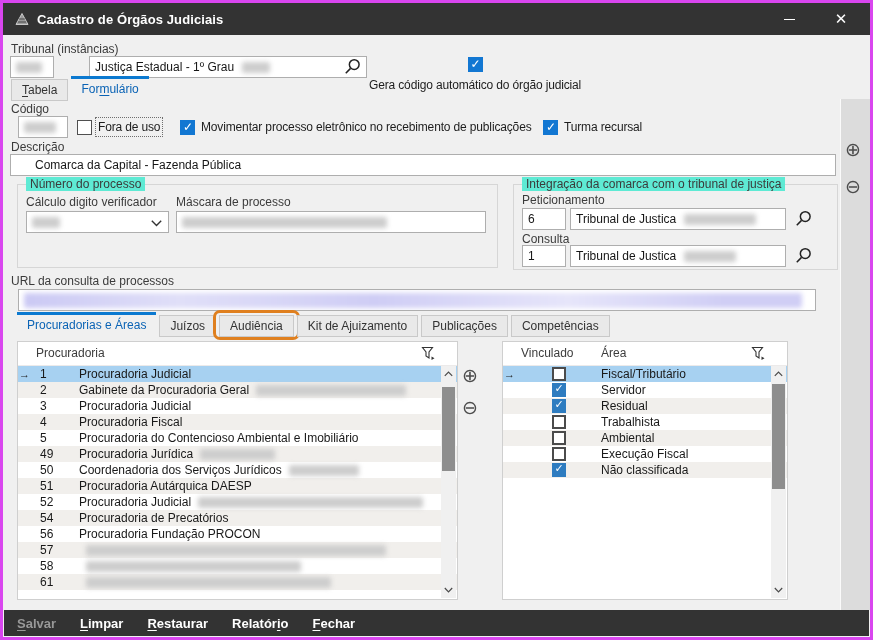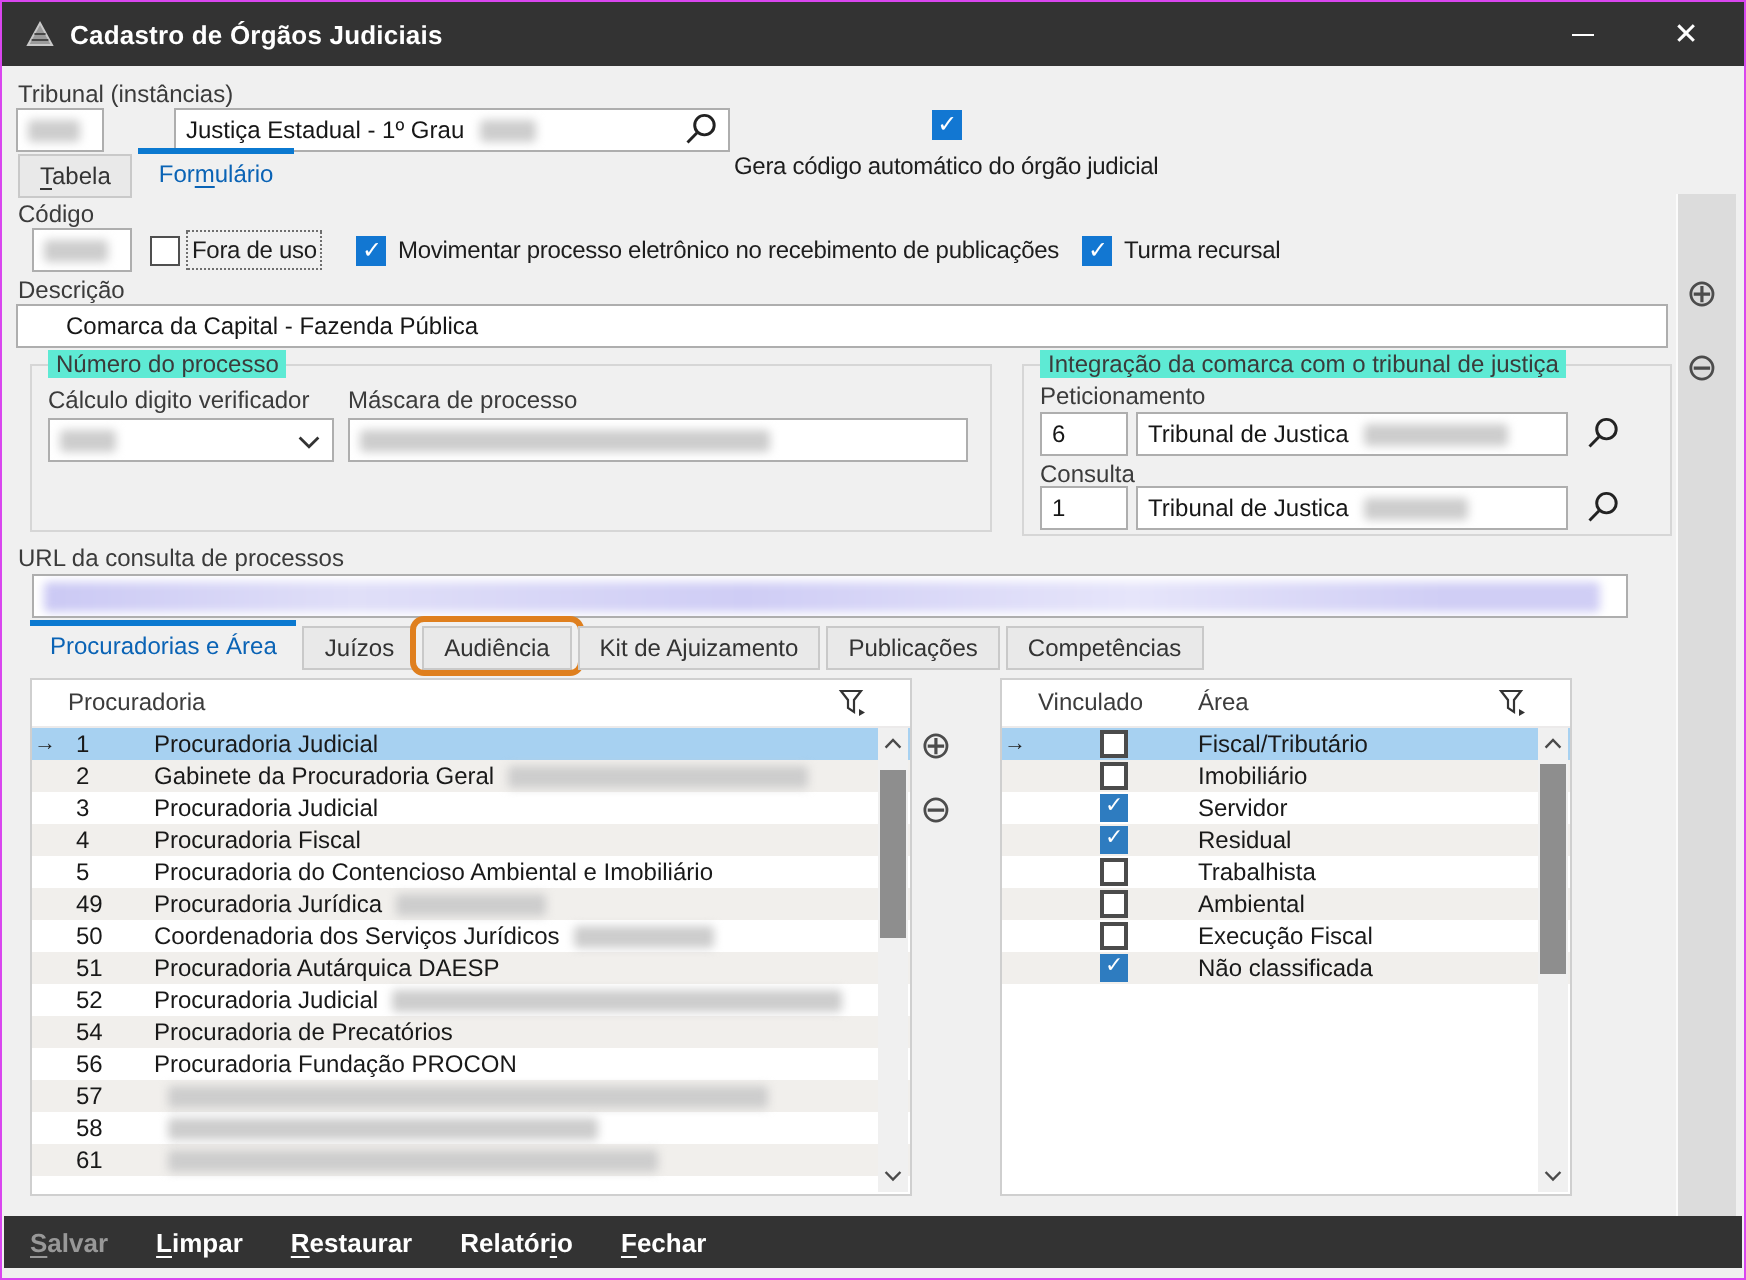--- a/index.html
+++ b/index.html
@@ -1,16 +1,16 @@
 <!DOCTYPE html>
 <html><head>
 <meta charset="utf-8">
 <style>
   body{margin:0;background:#bfbfbf;font-family:"Liberation Sans",sans-serif;}
-  .window{position:relative;width:873px;height:640px;background:#f0f0f0;border:1px solid #d946ef;box-sizing:border-box;overflow:hidden;}
+  .window{position:relative;width:873px;height:640px;background:#f0f0f0;border:3px solid #d946ef;box-sizing:border-box;overflow:hidden;}
   
   .titlebar{position:absolute;left:0;top:0;right:0;height:32px;background:#333333;display:flex;align-items:center;}
   .appicon{margin-left:11px;width:16px;height:16px;}
   .apptitle{margin-left:7px;color:#ffffff;font-size:13px;font-weight:600;letter-spacing:.1px;}
   .tb-btn{position:absolute;top:0;width:44px;height:32px;display:flex;align-items:center;justify-content:center;color:#fff;}
   .tb-min{right:59px;}.tb-close{right:7px;font-size:15px;}
   .minbar{display:block;width:11px;height:1px;background:#fff;}
   
   .lbl{position:absolute;font-size:12px;color:#3b3b3b;white-space:nowrap;}
   .fld{position:absolute;height:22px;background:#fff;border:1px solid #aeaeae;box-sizing:border-box;font-size:12px;color:#161616;display:flex;align-items:center;padding:0 5px;gap:8px;white-space:nowrap;overflow:hidden;}
@@ -173,21 +173,21 @@
       <line x1="7.1" y1="9.8" x2="2.6" y2="14.4" stroke="#222" stroke-width="1.4"></line>
     </svg>
   </div>
 
   <span class="lbl" style="left:8px;top:271px;">URL da consulta de processos</span>
   <div class="fld" style="left:15px;top:286px;width:798px;">
       <span class="rd url"></span>
     </div>
 
   <div class="tabbar" style="left:14px;top:309px;">
-      <div class="tab active">Procuradorias e Área</div>
+      <div class="tab active">Procuradorias e Áreas</div>
       <div class="tab">Juízos</div>
       <div class="tab highlight">Audiência</div>
       <div class="tab">Kit de Ajuizamento</div>
       <div class="tab">Publicações</div>
       <div class="tab">Competências</div>
     </div>
 
   <div class="panel" style="left:14px;top:338px;width:441px;height:259px;">
     <div class="phdr">
       <span class="h1">Procuradoria</span>
@@ -303,27 +303,20 @@
       </svg>
     </div>
     <div>
         <div class="grow sel">
           <span class="ind">→</span>
           <span class="ckcol">
             <span class="gcb"></span>
           </span>
           <span class="nmc">Fiscal/Tributário</span>
         </div>
-        <div class="grow alt">
-          <span class="ind"></span>
-          <span class="ckcol">
-            <span class="gcb"></span>
-          </span>
-          <span class="nmc">Imobiliário</span>
-        </div>
         <div class="grow">
           <span class="ind"></span>
           <span class="ckcol">
             <span class="gcb checked"></span>
           </span>
           <span class="nmc">Servidor</span>
         </div>
         <div class="grow alt">
           <span class="ind"></span>
           <span class="ckcol">

